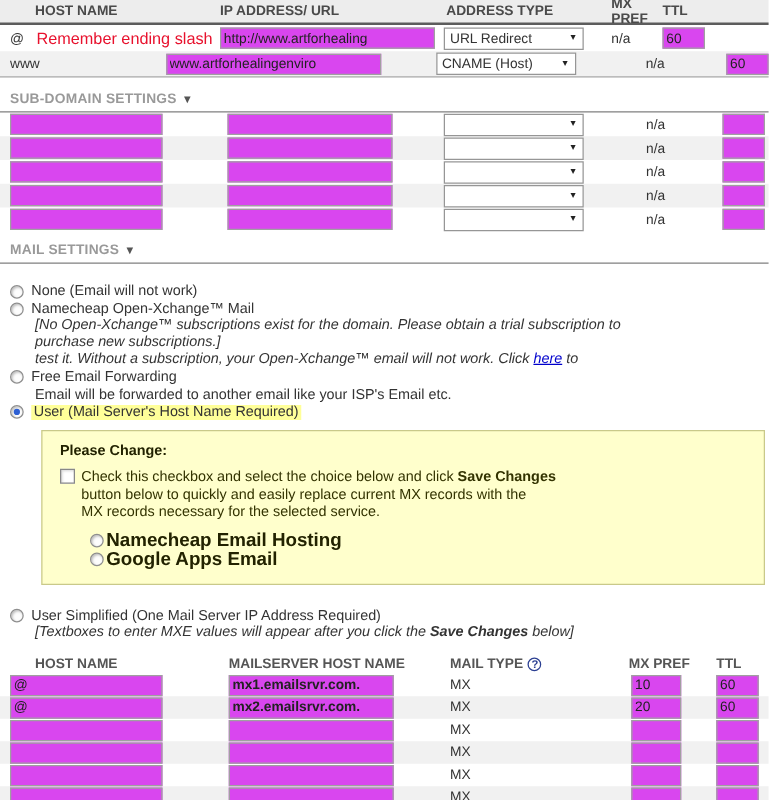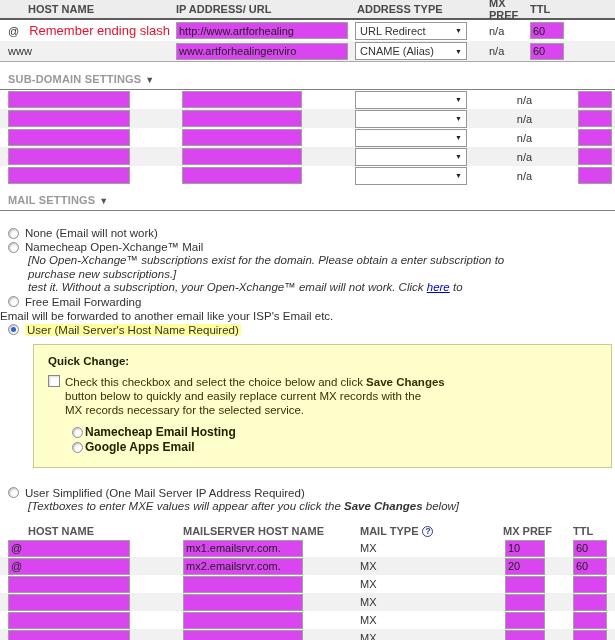--- a/index.html
+++ b/index.html
@@ -14,75 +14,75 @@
   .c4 { width:95px; }
   .c5 { flex:1; }
 
   .thead { display:flex; align-items:center; height:20px; background:#ededed;
     border-bottom:2px solid #5c5c5c; font-weight:bold; color:#4a4a4a; }
   .thead .c1 { padding-left:28px; }
   .thead .c2 { padding-left:6px; }
   .thead .c3 { padding-left:2px; }
 
   .t-top .hrow:nth-child(odd) { background:#f1f1f1; }
-  .t-top .hrow:last-child { border-bottom:1px solid #aaa; }
+  .t-top .hrow:last-child { border-bottom:1px solid #aaa;gap:44px; }
   .t-top .c4 { width:50px; padding-left:12px; }
   .t-top .c5 { flex:1; }
   .t-top .c5 .inp { margin-left:3px; }
 
   .t-sub .hrow { height:19px; }
   .t-sub .hrow:nth-child(even) { background:#f1f1f1; }
   .t-sub .c4 { text-align:center; }
   .t-sub .c2 .inp { margin-left:12px; }
   .t-sub .c5 .inp { margin-left:6px; }
 
   .inp { height:17px; border:1px solid #a0a0a0; background:#d946ef; color:#222;
     font-family:inherit; font-size:11px; padding:0 2px; }
   .inp.w-url { width:172px; margin-left:6px; }
   .inp.w-host { width:122px; }
-  .inp.w-ip { width:120px; }
+  .inp.w-ip { width:132px;font-weight:bold; }
   .inp.w-ttl { width:34px; }
   .inp.w-sm { width:40px; }
 
   .sel { width:112px; height:18px; border:1px solid #969696; background:#fff;
     display:flex; align-items:center; justify-content:space-between; padding:0 4px; }
   .sel .arr { font-size:7px; color:#222; line-height:1; }
 
   
   .section-hdr { margin-top:11px; padding:0 0 4px 8px; border-bottom:1px solid #808080; }
   .section-hdr .lbl { font-weight:bold; color:#999; letter-spacing:.2px; }
   .section-hdr .tri { color:#555; font-size:9px; margin-left:4px; }
   .section-hdr.second { margin-top:9px; }
 
   
   .mailopts { margin-top:15px; }
   .optrow { display:flex; align-items:center; height:14px; padding-left:8px; }
   .optrow .optlbl { margin-left:6px; font-size:11.5px; }
-  .subnote { font-size:11.5px; line-height:14px; }
+  .subnote { padding-left:28px; font-size:11.5px; line-height:14px; }
   .itnote { padding-left:28px; font-style:italic; font-size:11.5px; line-height:13.5px; color:#333; }
   .itnote a { color:#0000cc; text-decoration:underline; cursor:pointer; }
   .hl { background:#ffff99; padding:0 2px; }
 
   .radio { width:11px; height:11px; border:1px solid #8e8e8e; border-radius:50%;
     background:#fdfdfd; box-shadow:inset 1px 1px 2px rgba(0,0,0,.25); flex:none; }
   .radio.checked { position:relative; }
   .radio.checked::after { content:""; position:absolute; left:2px; top:2px;
     width:5px; height:5px; border-radius:50%; background:#2d5fd3; }
   .checkbox { width:12px; height:12px; border:1px solid #888; background:#fff;
     box-shadow:inset 1px 1px 2px rgba(0,0,0,.15); flex:none; }
 
   
   .qpanel { margin:7px 0 0 33px; width:579px; background:#ffffcc;
     border:1px solid #c9c98a; padding:10px 0 12px 14px; color:#333300; }
   .qpanel .qtitle { font-weight:bold; font-size:11.5px; color:#222200; margin-bottom:8px; }
   .qcheckrow { display:flex; align-items:flex-start; }
   .qchecktext { margin-left:5px; font-size:11.5px; line-height:14px; }
   .qopts { margin:8px 0 0 24px; }
   .qoptrow { display:flex; align-items:center; height:15px; }
-  .qoptrow .optlbl { margin-left:2px; font-weight:bold; font-size:12px; color:#222200; }
+  .qoptrow .optlbl { margin-left:2px; font-weight:bold; font-size:15px; color:#222200; }
 
   .us-block { margin-top:18px; }
 
   
   .mtable { margin-top:10px; }
   .mhead { display:flex; align-items:center; height:16px; font-weight:bold; color:#555; }
   .mrow { display:flex; align-items:center; height:18px; }
   .mrow:nth-child(odd) { background:#f1f1f1; }
   .m1 { width:175px; padding-left:8px; }
   .m2 { width:175px; padding-left:8px; }
@@ -124,21 +124,21 @@
     <div class="c4">n/a</div>
     <div class="c5"><input class="inp w-ttl" value="60" style=""></div>
   </div>
   <div class="hrow">
     <div class="c1">
         <span>www</span>
       </div>
     <div class="c2"><input class="inp w-url" value="www.artforhealingenviro" style=""></div>
     <div class="c3">
         <div class="sel">
-      <span>CNAME (Alias)</span>
+      <span>CNAME (Host)</span>
       <span class="arr">▼</span>
     </div>
       </div>
     <div class="c4">n/a</div>
     <div class="c5"><input class="inp w-ttl" value="60" style=""></div>
   </div>
 </div>
 
 <div class="section-hdr">
   <span class="lbl">SUB-DOMAIN SETTINGS</span><span class="tri">▼</span>
@@ -223,37 +223,37 @@
 <div class="mailopts">
   <div class="optrow">
     <span class="radio"></span>
     <span class="optlbl">None (Email will not work)</span>
   </div>
   <div class="optrow">
     <span class="radio"></span>
     <span class="optlbl">Namecheap Open-Xchange™ Mail</span>
   </div>
   <div class="itnote">
-    <div><span>[No Open-Xchange™ subscriptions exist for the domain. Please obtain a enter subscription to</span></div>
+    <div><span>[No Open-Xchange™ subscriptions exist for the domain. Please obtain a trial subscription to</span></div>
     <div><span>purchase new subscriptions.]</span></div>
     <div><span>test it. Without a subscription, your Open-Xchange™ email will not work. Click </span><a>here</a><span> to</span></div>
   </div>
   <div class="optrow">
     <span class="radio"></span>
     <span class="optlbl">Free Email Forwarding</span>
   </div>
   <div class="subnote">Email will be forwarded to another email like your ISP's Email etc.</div>
   <div class="optrow">
     <span class="radio checked"></span>
     <span class="optlbl hl">User (Mail Server's Host Name Required)</span>
   </div>
 </div>
 
 <div class="qpanel">
-  <div class="qtitle">Quick Change:</div>
+  <div class="qtitle">Please Change:</div>
   <div class="qcheckrow">
     <span class="checkbox"></span>
     <div class="qchecktext">
       <span>Check this checkbox and select the choice below and click </span><span class="bold">Save Changes</span><br>
       <span>button below to quickly and easily replace current MX records with the</span><br>
       <span>MX records necessary for the selected service.</span>
     </div>
   </div>
   <div class="qopts">
     <div class="qoptrow">

